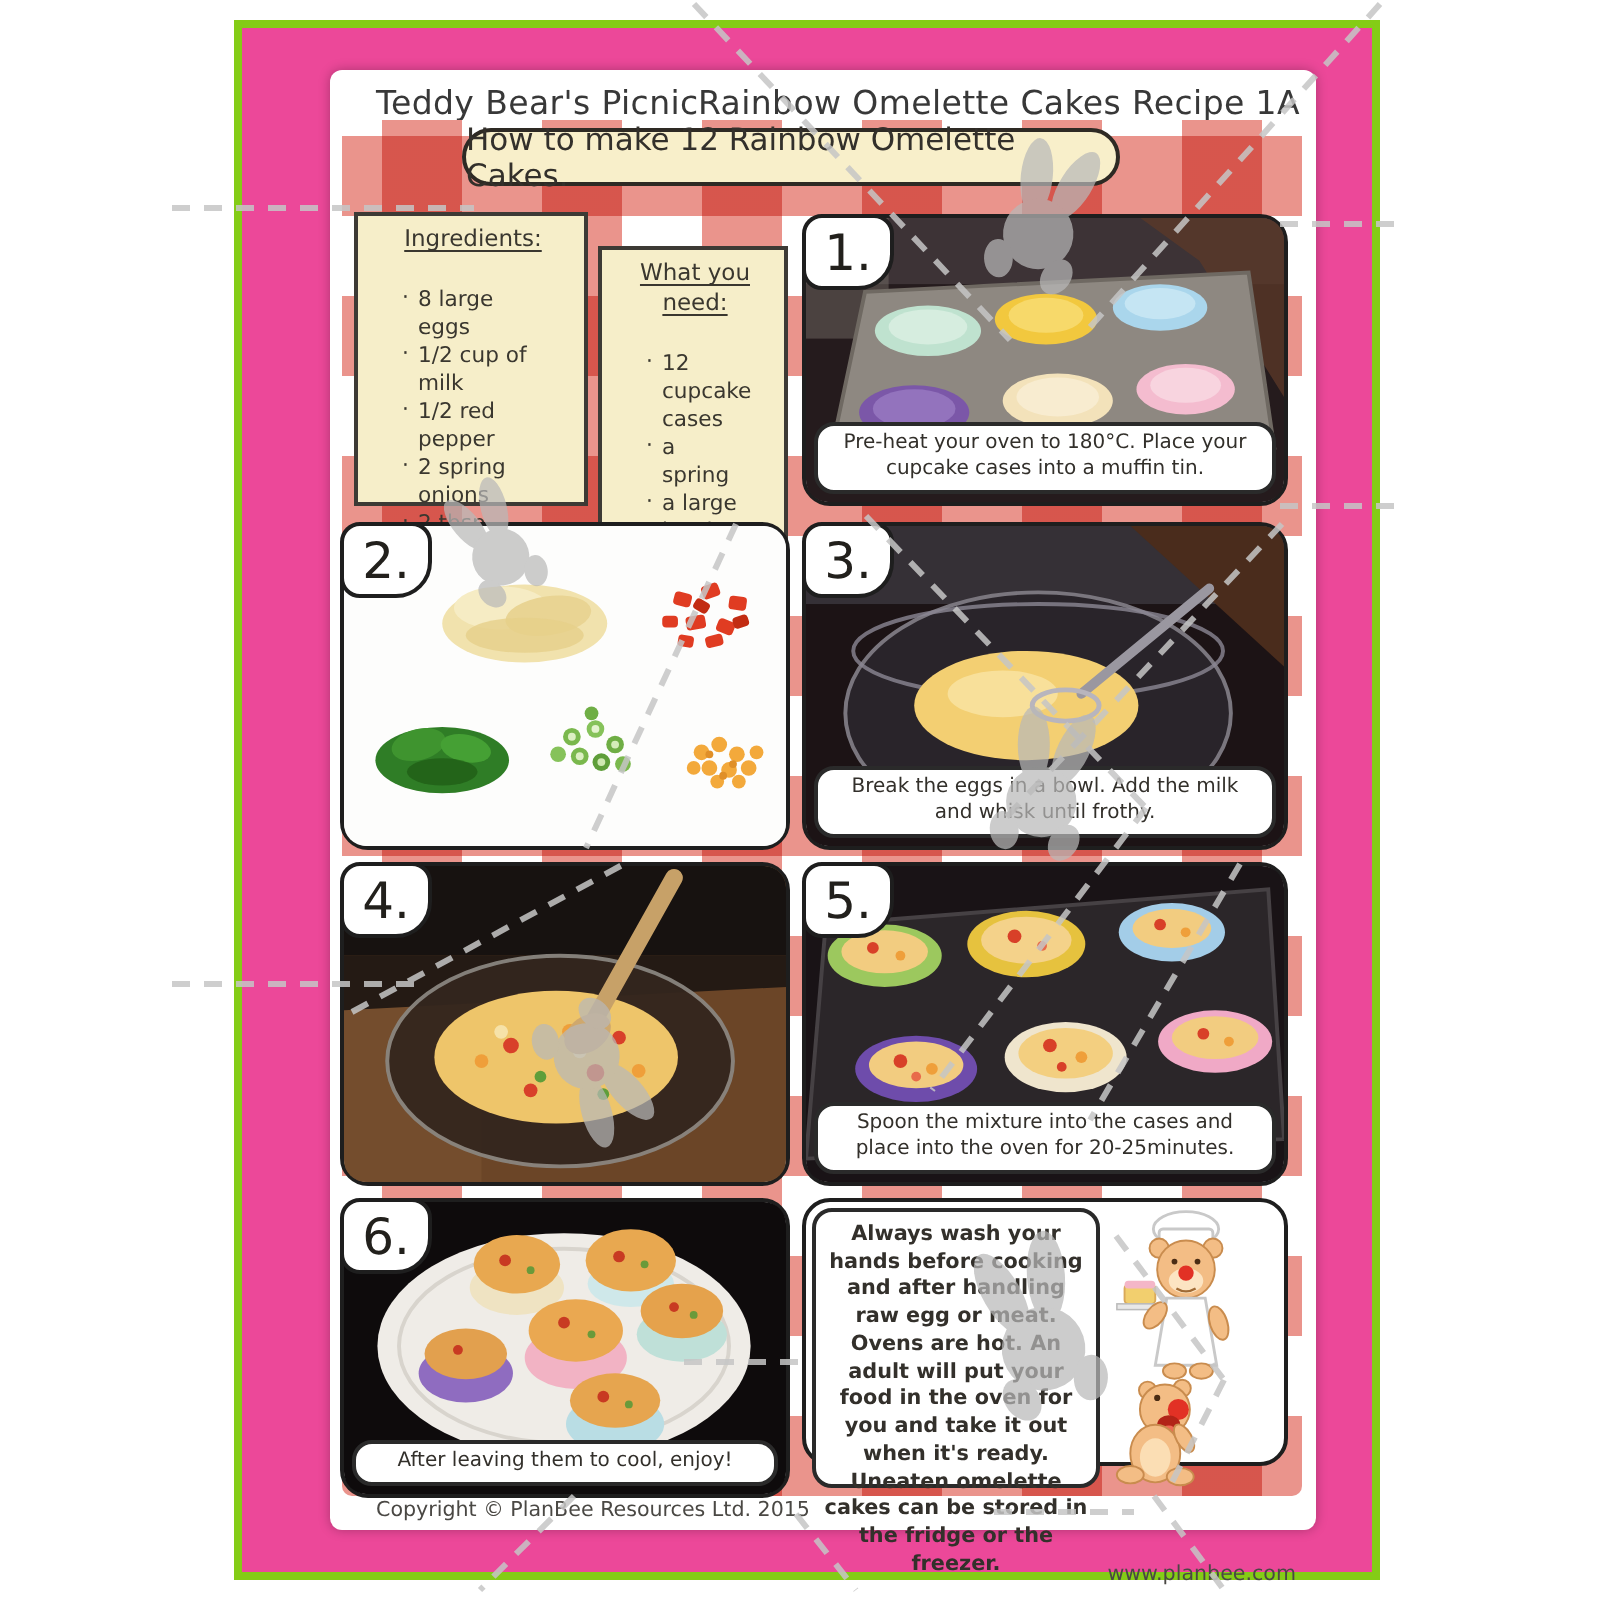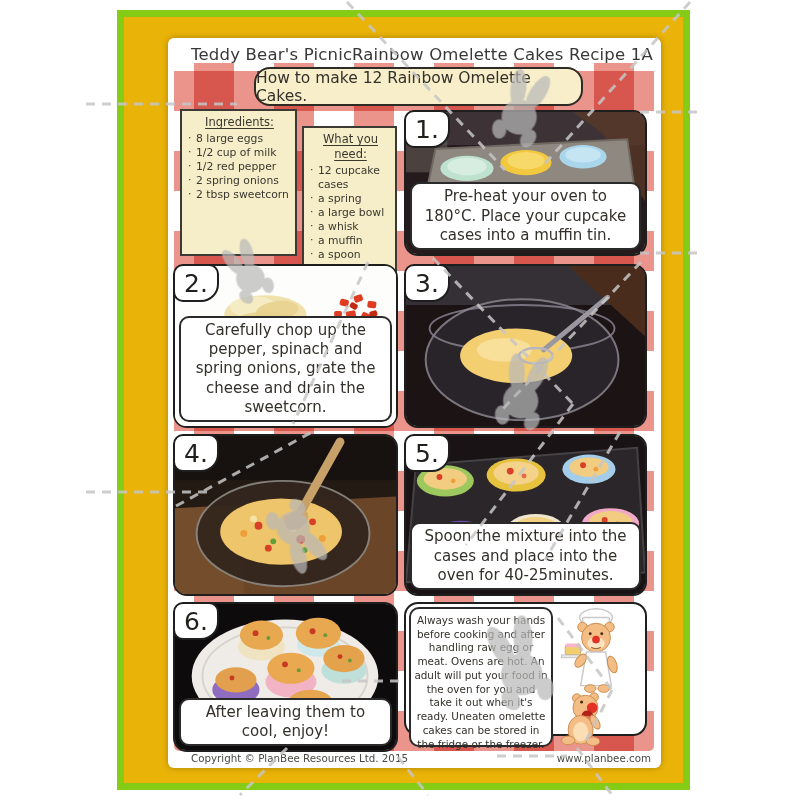--- a/index.html
+++ b/index.html
@@ -1,63 +1,63 @@
 <!DOCTYPE html>
 <html><head>
 <meta charset="utf-8">
 <style>
   html,body{margin:0;padding:0;background:#ffffff;}
   body{width:800px;height:800px;font-family:"DejaVu Sans","Liberation Sans",sans-serif;color:#3b3b3b;}
   .canvas{position:relative;width:800px;height:800px;background:#fff;overflow:hidden;}
 
-  .outer-frame{position:absolute;left:117px;top:10px;width:573px;height:780px;border:7px solid #84cc16;background:#eab308;box-sizing:border-box;}
+  .outer-frame{position:absolute;left:117px;top:10px;width:573px;height:780px;border:4px solid #84cc16;background:#ec4899;box-sizing:border-box;}
   .sheet{position:absolute;left:44px;top:21px;width:493px;height:730px;background:#fff;border-radius:6px;box-shadow:0 0 6px rgba(0,0,0,.28);}
 
   .hdr{position:absolute;top:7px;font-size:16.5px;color:#383838;letter-spacing:.2px;white-space:nowrap;}
   .hdr-left{left:23px;}
   .hdr-right{right:8px;}
 
   .gingham{position:absolute;left:6px;top:25px;width:480px;height:688px;border-radius:5px;
     background-color:#fff;
     background-image:
       repeating-linear-gradient(0deg,#ea948c 0 40px,#ffffff 40px 80px),
       repeating-linear-gradient(90deg,#ea948c 0 40px,#ffffff 40px 80px);
     background-blend-mode:multiply;
     background-position:0 0,20px 0;}
 
-  .title-pill{position:absolute;left:86px;top:29px;width:329px;height:39px;background:#f8efca;border:2px solid #2e2a24;border-radius:16px;display:flex;align-items:center;justify-content:center;font-size:15.5px;color:#33302b;box-sizing:border-box;z-index:3;}
+  .title-pill{position:absolute;left:66px;top:29px;width:329px;height:29px;background:#f8efca;border:2px solid #2e2a24;border-radius:16px;display:flex;align-items:center;justify-content:center;font-size:15.5px;color:#33302b;box-sizing:border-box;z-index:3;}
 
   .crembox{position:absolute;background:#f6eec9;border:2px solid #3d3a35;box-sizing:border-box;padding:4px 4px 4px 6px;font-size:10.8px;line-height:1.3;color:#3a372f;z-index:2;}
   .crembox h3{margin:0 0 2px 0;text-align:center;font-size:11.5px;font-weight:normal;text-decoration:underline;text-underline-offset:2px;}
-  .crembox ul{margin:0;padding:0;list-style:none;}
+  .crembox ul{margin:16px;padding:0;list-style:none;}
   .crembox li{position:relative;padding-left:8px;}
   .crembox li::before{content:"·";position:absolute;left:0;top:-1px;}
   .p-ing{left:12px;top:71px;width:117px;height:147px;}
   .p-eq{left:134px;top:88px;width:95px;height:147px;}
 
   .panel{position:absolute;background:#fff;border:2px solid #1e1e1e;border-radius:14px;box-sizing:border-box;z-index:2;}
   .s1{left:236px;top:72px;width:243px;height:146px;}
   .s2{left:5px;top:226px;width:225px;height:164px;}
   .s3{left:236px;top:226px;width:243px;height:164px;}
   .s4{left:5px;top:396px;width:225px;height:162px;}
   .s5{left:236px;top:396px;width:243px;height:162px;}
   .s6{left:5px;top:564px;width:225px;height:150px;}
-  .p-safe{left:236px;top:564px;width:243px;height:134px;}
+  .p-safe{left:236px;top:564px;width:243px;height:134px;font-weight:bold;}
 
   .photo{position:absolute;inset:0;border-radius:11px;overflow:hidden;}
   .photo svg{display:block;width:100%;height:100%;}
   .badge{position:absolute;left:-2px;top:-2px;width:46px;height:38px;background:#fff;border:2px solid #1e1e1e;border-radius:10px 10px 18px 10px;box-sizing:border-box;display:flex;align-items:center;justify-content:center;font-size:25px;color:#22201c;z-index:4;}
-  .caption{position:absolute;left:4px;right:4px;bottom:4px;background:#fff;border:2px solid #2a2a2a;border-radius:10px;box-sizing:border-box;padding:3px 6px;font-size:15px;line-height:1.28;text-align:center;color:#33302b;z-index:3;}
+  .caption{position:absolute;left:4px;right:4px;bottom:4px;background:#fff;border:2px solid #2a2a2a;border-radius:10px;box-sizing:border-box;padding:3px 6px;font-size:10px;line-height:1.28;text-align:center;color:#33302b;z-index:3;}
 
   .safe-text{position:absolute;left:3px;top:3px;width:144px;height:140px;background:#fff;border:2px solid #2a2a2a;border-radius:10px;box-sizing:border-box;padding:5px 3px;font-size:10.4px;line-height:1.32;text-align:center;color:#33302b;}
   .bears{position:absolute;right:1px;top:1px;width:96px;height:146px;}
 
   .footer{position:absolute;top:714px;font-size:10.3px;color:#4a4844;white-space:nowrap;}
   .footer-left{left:23px;}
-  .footer-right{right:10px;}
+  .footer-right{right:10px;margin-top:32px;}
 
   .wm{position:absolute;inset:0;z-index:50;pointer-events:none;}
 </style>
 </head>
 <body>
 
 <div class="canvas">
 
   <div class="outer-frame">
     <div class="sheet">
@@ -172,38 +172,38 @@
               <circle cx="210" cy="116" r="3.5"></circle>
             </g>
             <g fill="#e08f28">
               <circle cx="186" cy="117" r="2"></circle>
                 <circle cx="198" cy="122" r="2"></circle>
                 <circle cx="193" cy="128" r="2"></circle>
             </g>
           </svg>
         </div>
         <div class="badge">2.</div>
-        <div class="caption">Carefully chop up the pepper, spinach and spring onions, grate the cheese and drain the sweetcorn.</div>
       </div>
 
       <div class="panel s3">
         <div class="photo">
           <svg viewBox="0 0 243 164" preserveAspectRatio="none">
             <rect width="243" height="164" fill="#1c1315"></rect>
             <rect width="243" height="40" fill="#3a363c" opacity="0.85"></rect>
             <polygon points="165,0 243,0 243,72" fill="#4a2c1c"></polygon>
             <ellipse cx="118" cy="96" rx="98" ry="62" fill="#29242a" stroke="#7a767e" stroke-width="2"></ellipse>
             <ellipse cx="118" cy="64" rx="94" ry="24" fill="none" stroke="#8b8793" stroke-width="2" opacity="0.8"></ellipse>
             <ellipse cx="112" cy="92" rx="57" ry="28" fill="#f3cf72"></ellipse>
             <ellipse cx="100" cy="86" rx="28" ry="12" fill="#f8e09a"></ellipse>
             <line x1="205" y1="32" x2="140" y2="86" stroke="#9a97a0" stroke-width="5" stroke-linecap="round"></line>
             <ellipse cx="132" cy="92" rx="17" ry="8" fill="none" stroke="#b8b5bd" stroke-width="2.5"></ellipse>
           </svg>
         </div>
         <div class="badge">3.</div>
+        <div class="caption">Break the eggs in a bowl. Add the milk and whisk until frothy.</div>
       </div>
 
       <div class="panel s4">
         <div class="photo">
           <svg viewBox="0 0 225 162" preserveAspectRatio="none">
             <rect width="225" height="162" fill="#6b4527"></rect>
             <rect x="0" y="60" width="70" height="102" fill="#7d5533" opacity="0.5"></rect>
             <rect width="225" height="46" fill="#171210"></rect>
             <polygon points="0,46 225,46 225,62 0,74" fill="#241a14"></polygon>
             <ellipse cx="110" cy="100" rx="88" ry="54" fill="#34261e" stroke="#8a857f" stroke-width="2" opacity="0.95"></ellipse>
@@ -255,21 +255,21 @@
             <circle cx="124" cy="92" r="3.5" fill="#d84028"></circle>
               <circle cx="140" cy="98" r="3" fill="#ef9f3a"></circle>
               <circle cx="130" cy="103" r="2.5" fill="#d84028"></circle>
             <ellipse cx="208" cy="90" rx="29" ry="16" fill="#f0a9c6"></ellipse>
               <ellipse cx="208" cy="88" rx="22" ry="11" fill="#f2cc80"></ellipse>
             <circle cx="202" cy="86" r="3" fill="#d84028"></circle>
               <circle cx="215" cy="90" r="2.5" fill="#ef9f3a"></circle>
           </svg>
         </div>
         <div class="badge">5.</div>
-        <div class="caption">Spoon the mixture into the cases and place into the oven for 40-25minutes.</div>
+        <div class="caption">Spoon the mixture into the cases and place into the oven for 20-25minutes.</div>
       </div>
 
       <div class="panel s6">
         <div class="photo">
           <svg viewBox="0 0 225 150" preserveAspectRatio="none">
             <rect width="225" height="150" fill="#0e0b0c"></rect>
             <ellipse cx="112" cy="74" rx="95" ry="58" fill="#efece7"></ellipse>
             <ellipse cx="112" cy="74" rx="84" ry="50" fill="none" stroke="#d8d4cd" stroke-width="2"></ellipse>
             <ellipse cx="88" cy="44" rx="24" ry="14" fill="#efe3c2"></ellipse>
               <ellipse cx="88" cy="32" rx="22" ry="15" fill="#e8a850"></ellipse>

